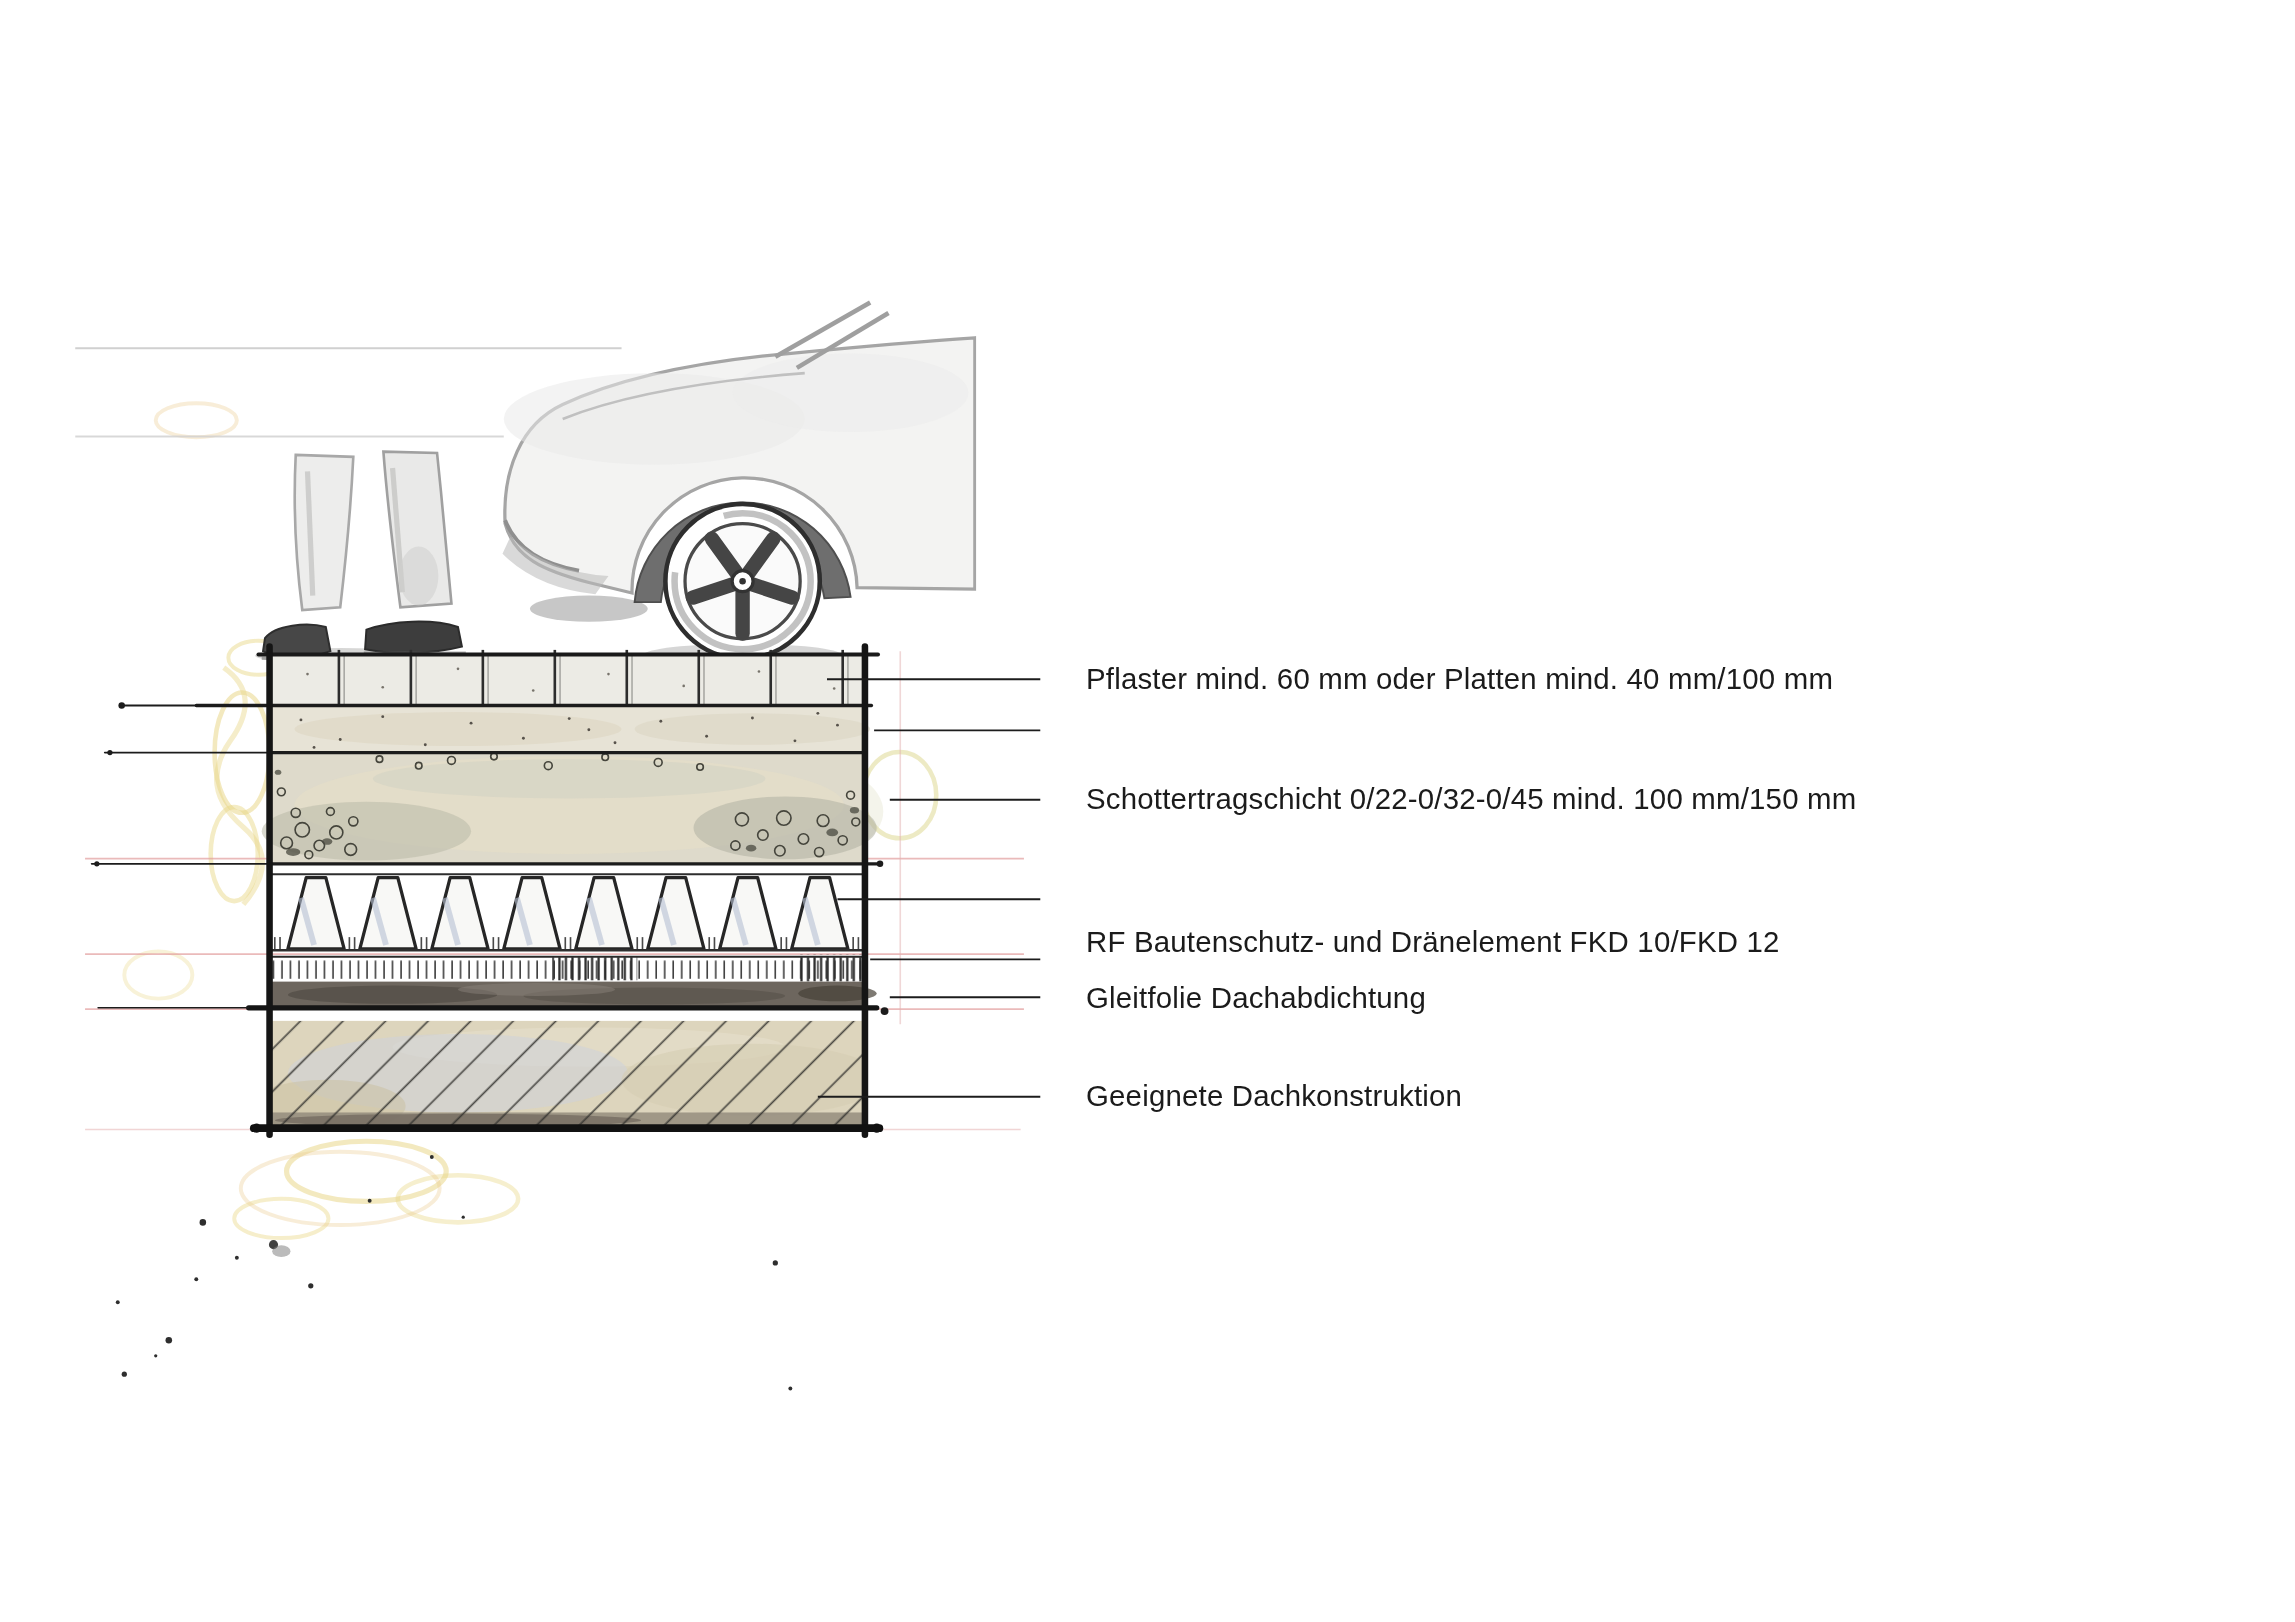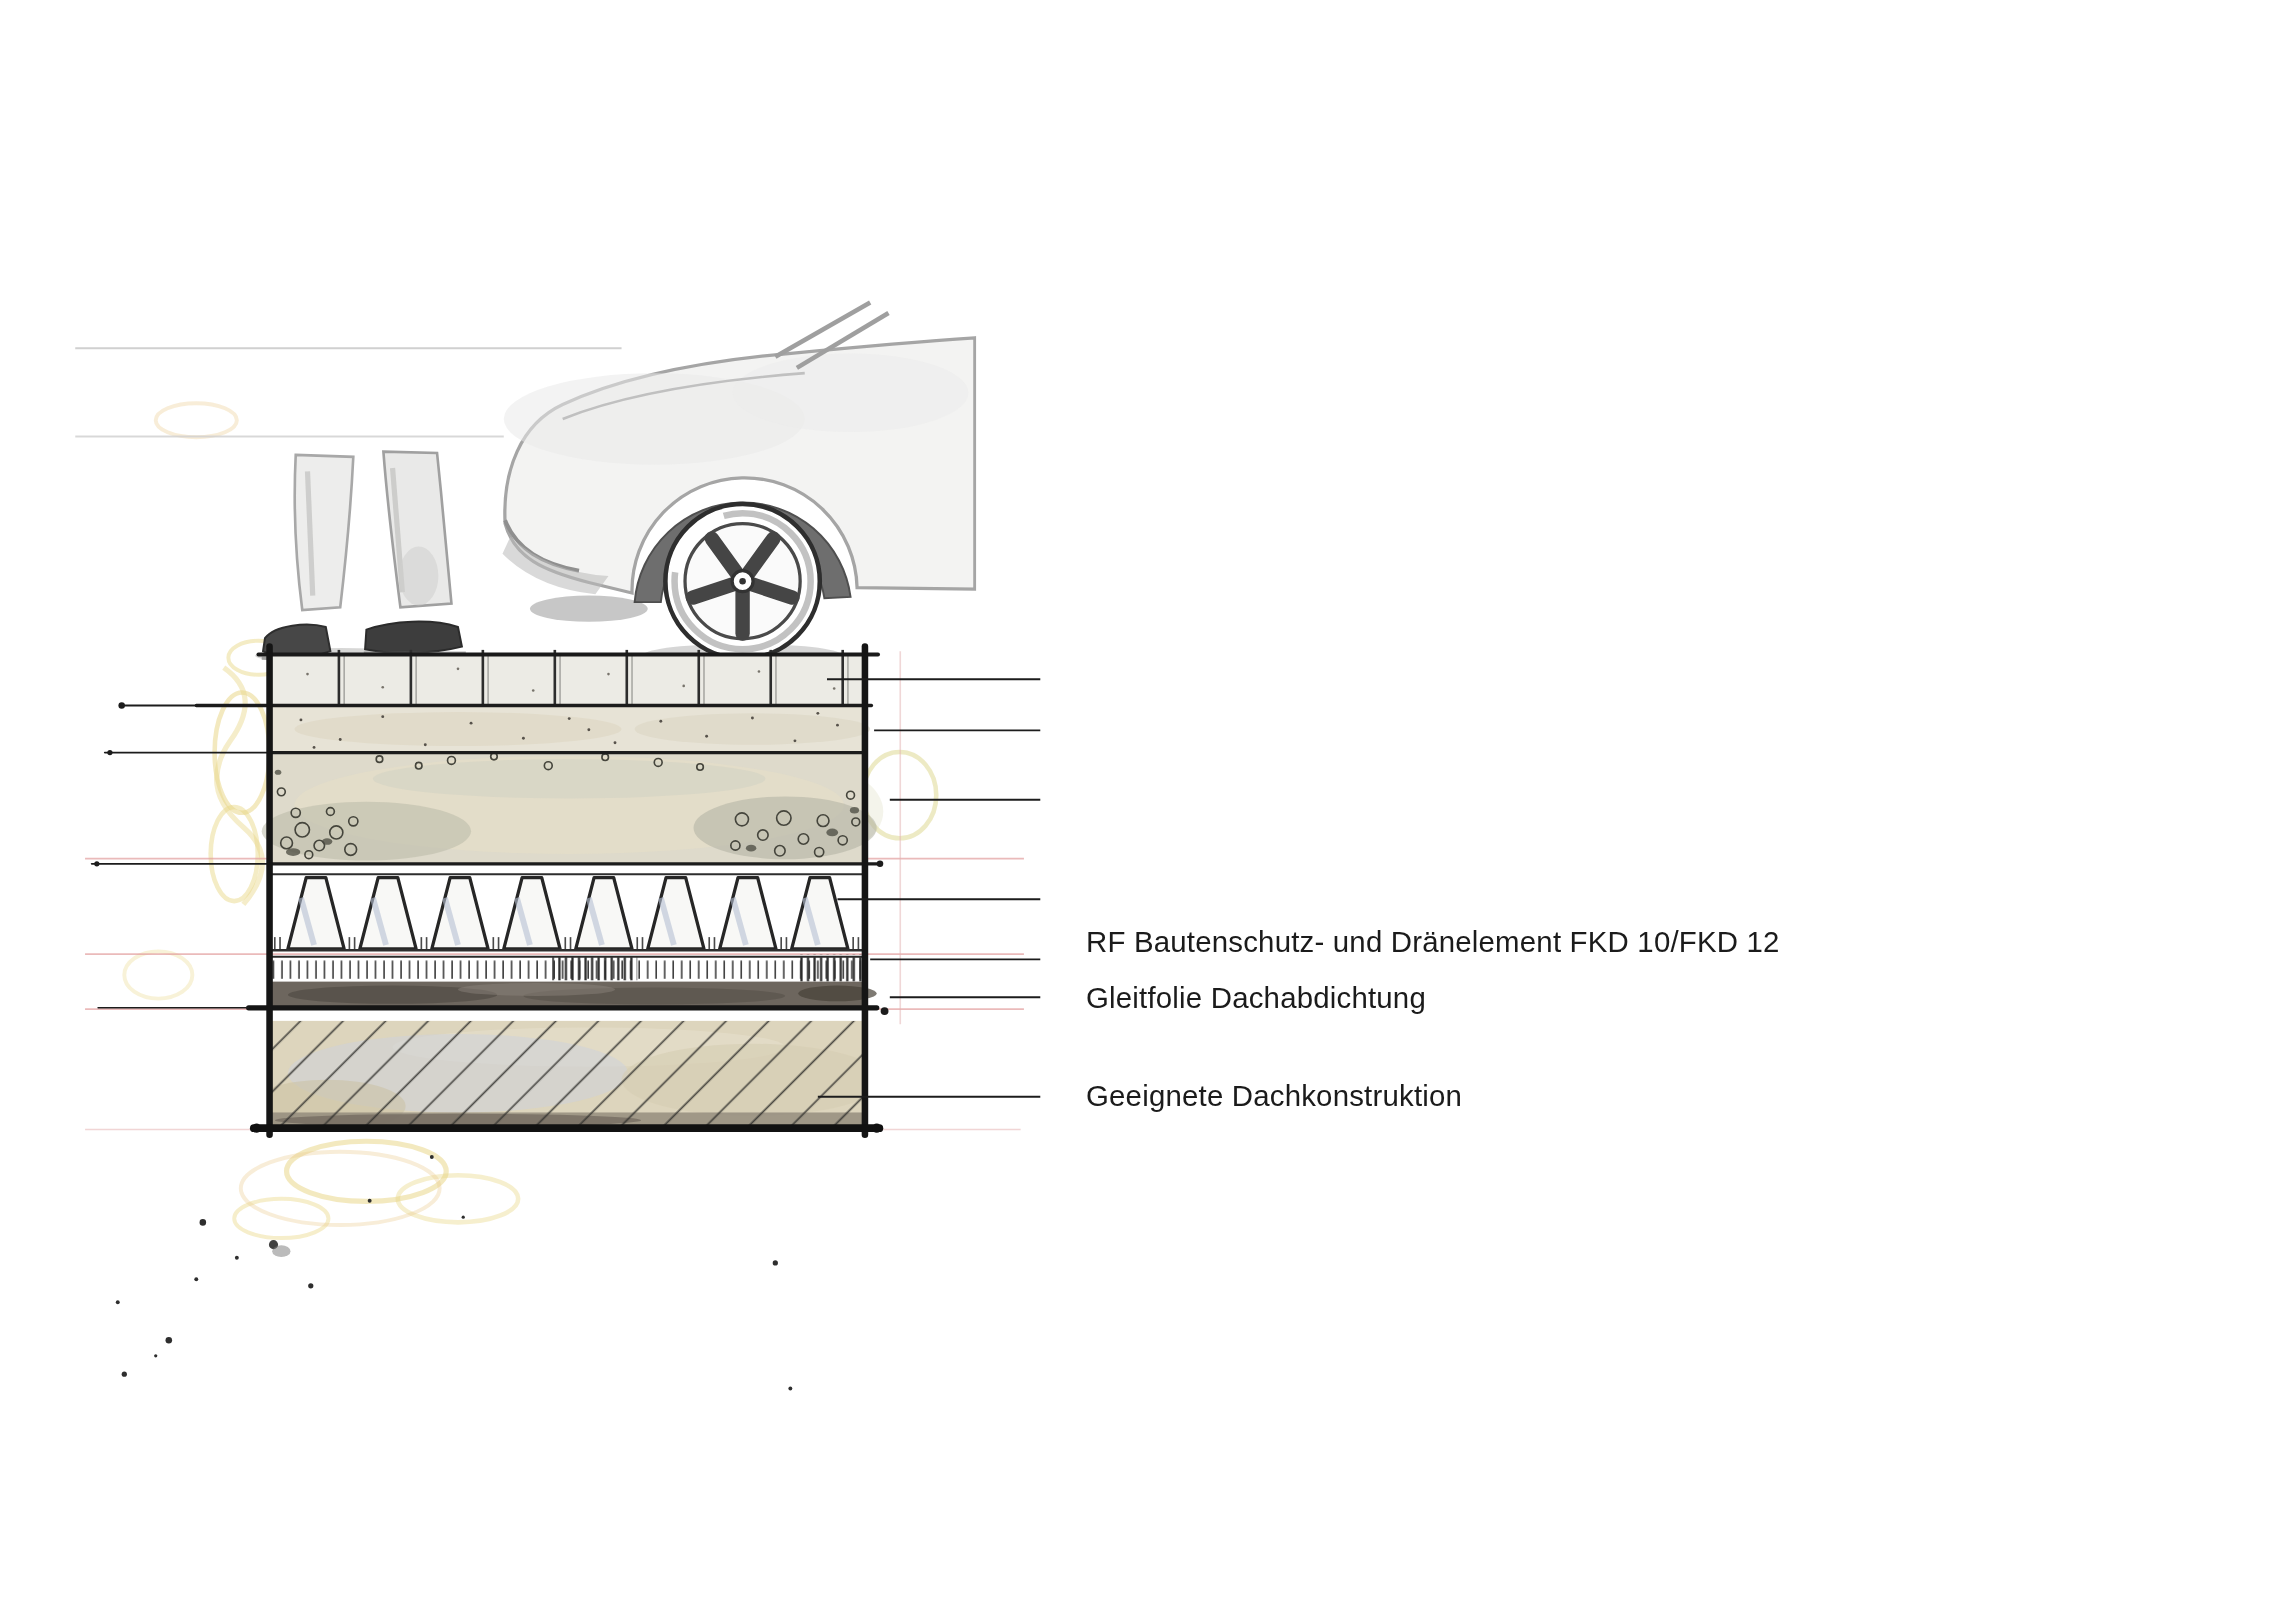--- a/index.html
+++ b/index.html
@@ -333,18 +333,20 @@
       <line x1="1264" y1="1038" x2="1590" y2="1038"></line>
       <line x1="1336" y1="1116" x2="1590" y2="1116"></line>
       <line x1="1360" y1="1222" x2="1590" y2="1222"></line>
       <line x1="1280" y1="1374" x2="1590" y2="1374"></line>
       <line x1="1330" y1="1466" x2="1590" y2="1466"></line>
       <line x1="1360" y1="1524" x2="1590" y2="1524"></line>
       <line x1="1250" y1="1676" x2="1590" y2="1676"></line>
     </g>
   </svg>
 
+  <div class="label lbl-0">Pflaster mind. 60 mm oder Platten mind. 40 mm/100 mm</div>
+  <div class="label lbl-2">Schottertragschicht 0/22-0/32-0/45 mind. 100 mm/150 mm</div>
   <div class="label lbl-3">RF Bautenschutz- und Dränelement FKD 10/FKD 12</div>
   <div class="label lbl-5">Gleitfolie Dachabdichtung</div>
   <div class="label lbl-6">Geeignete Dachkonstruktion</div>
 
 </div>
 
 
 </body></html>

